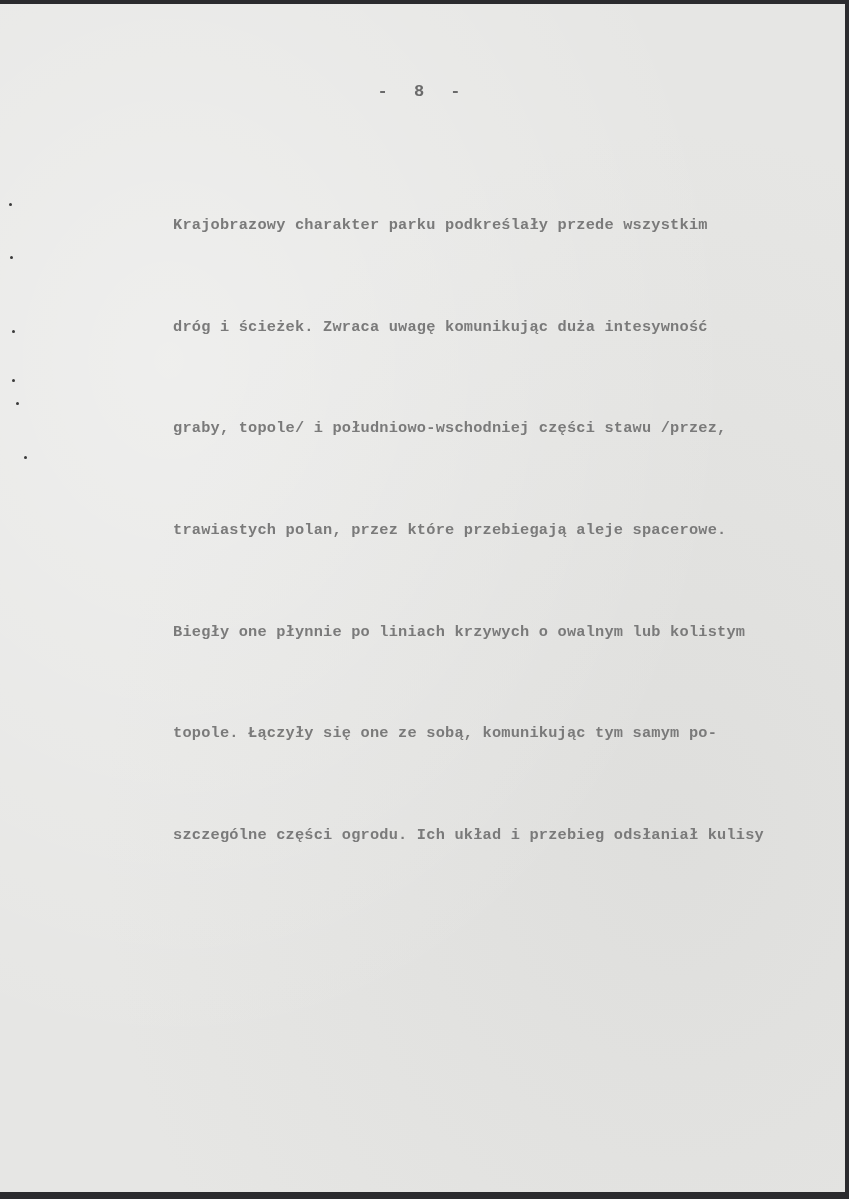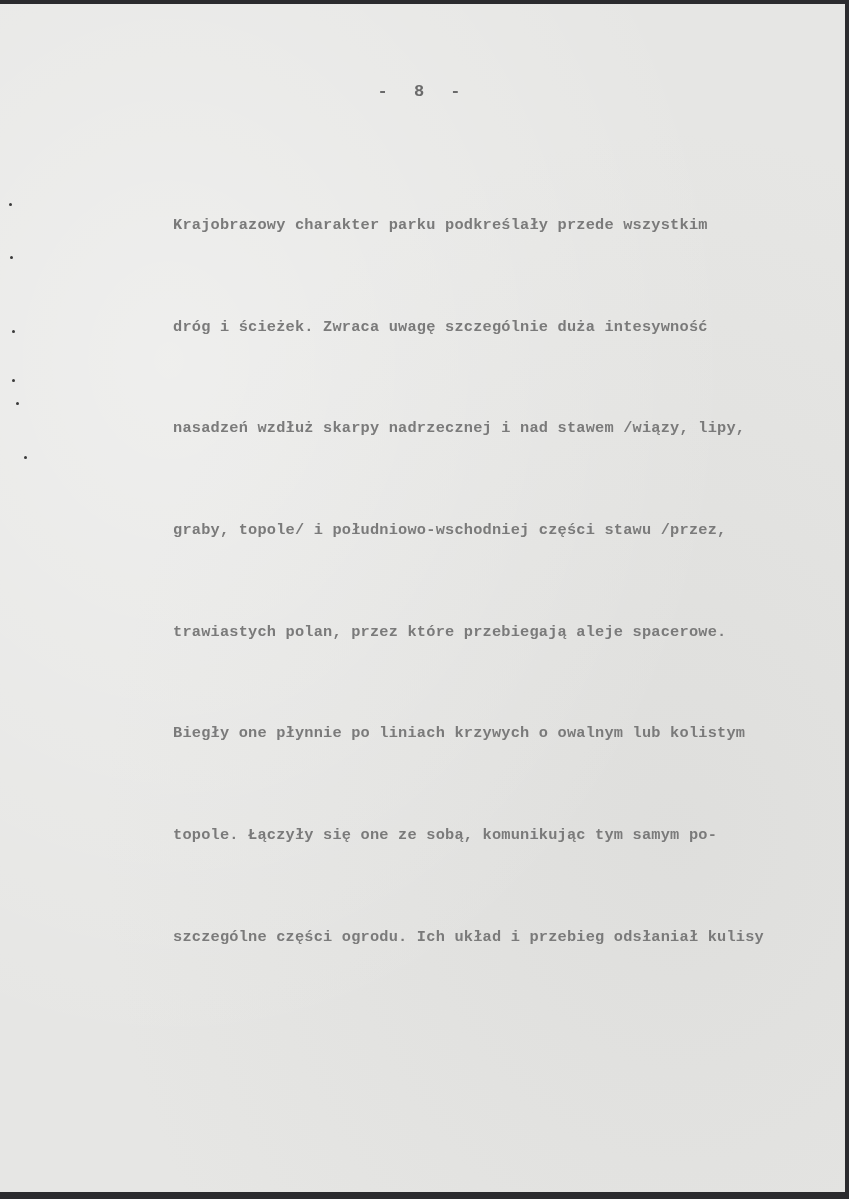--- a/index.html
+++ b/index.html
@@ -44,22 +44,21 @@
   <span class="margin-mark" style="left:10px;top:252px;"></span>
   <span class="margin-mark" style="left:12px;top:326px;"></span>
   <span class="margin-mark" style="left:12px;top:375px;"></span>
   <span class="margin-mark" style="left:16px;top:398px;"></span>
   <span class="margin-mark" style="left:24px;top:452px;"></span>
 
   <div class="page-number">- 8 -</div>
 
   <div class="body-text">
     <span class="line">Krajobrazowy charakter parku podkreślały przede wszystkim</span>
-    <span class="line">dróg i ścieżek. Zwraca uwagę szczególnie duża intesywność</span>
-    <span class="line">nasadzeń wzdłuż skarpy nadrzecznej i nad stawem /wiązy, lipy,</span>
+    <span class="line">dróg i ścieżek. Zwraca uwagę komunikując duża intesywność</span>
     <span class="line">graby, topole/ i południowo-wschodniej części stawu /przez,</span>
     <span class="line">trawiastych polan, przez które przebiegają aleje spacerowe.</span>
     <span class="line">Biegły one płynnie po liniach krzywych o owalnym lub kolistym</span>
     <span class="line">topole. Łączyły się one ze sobą, komunikując tym samym po-</span>
     <span class="line">szczególne części ogrodu. Ich układ i przebieg odsłaniał kulisy</span>
     
     
     
     
     

